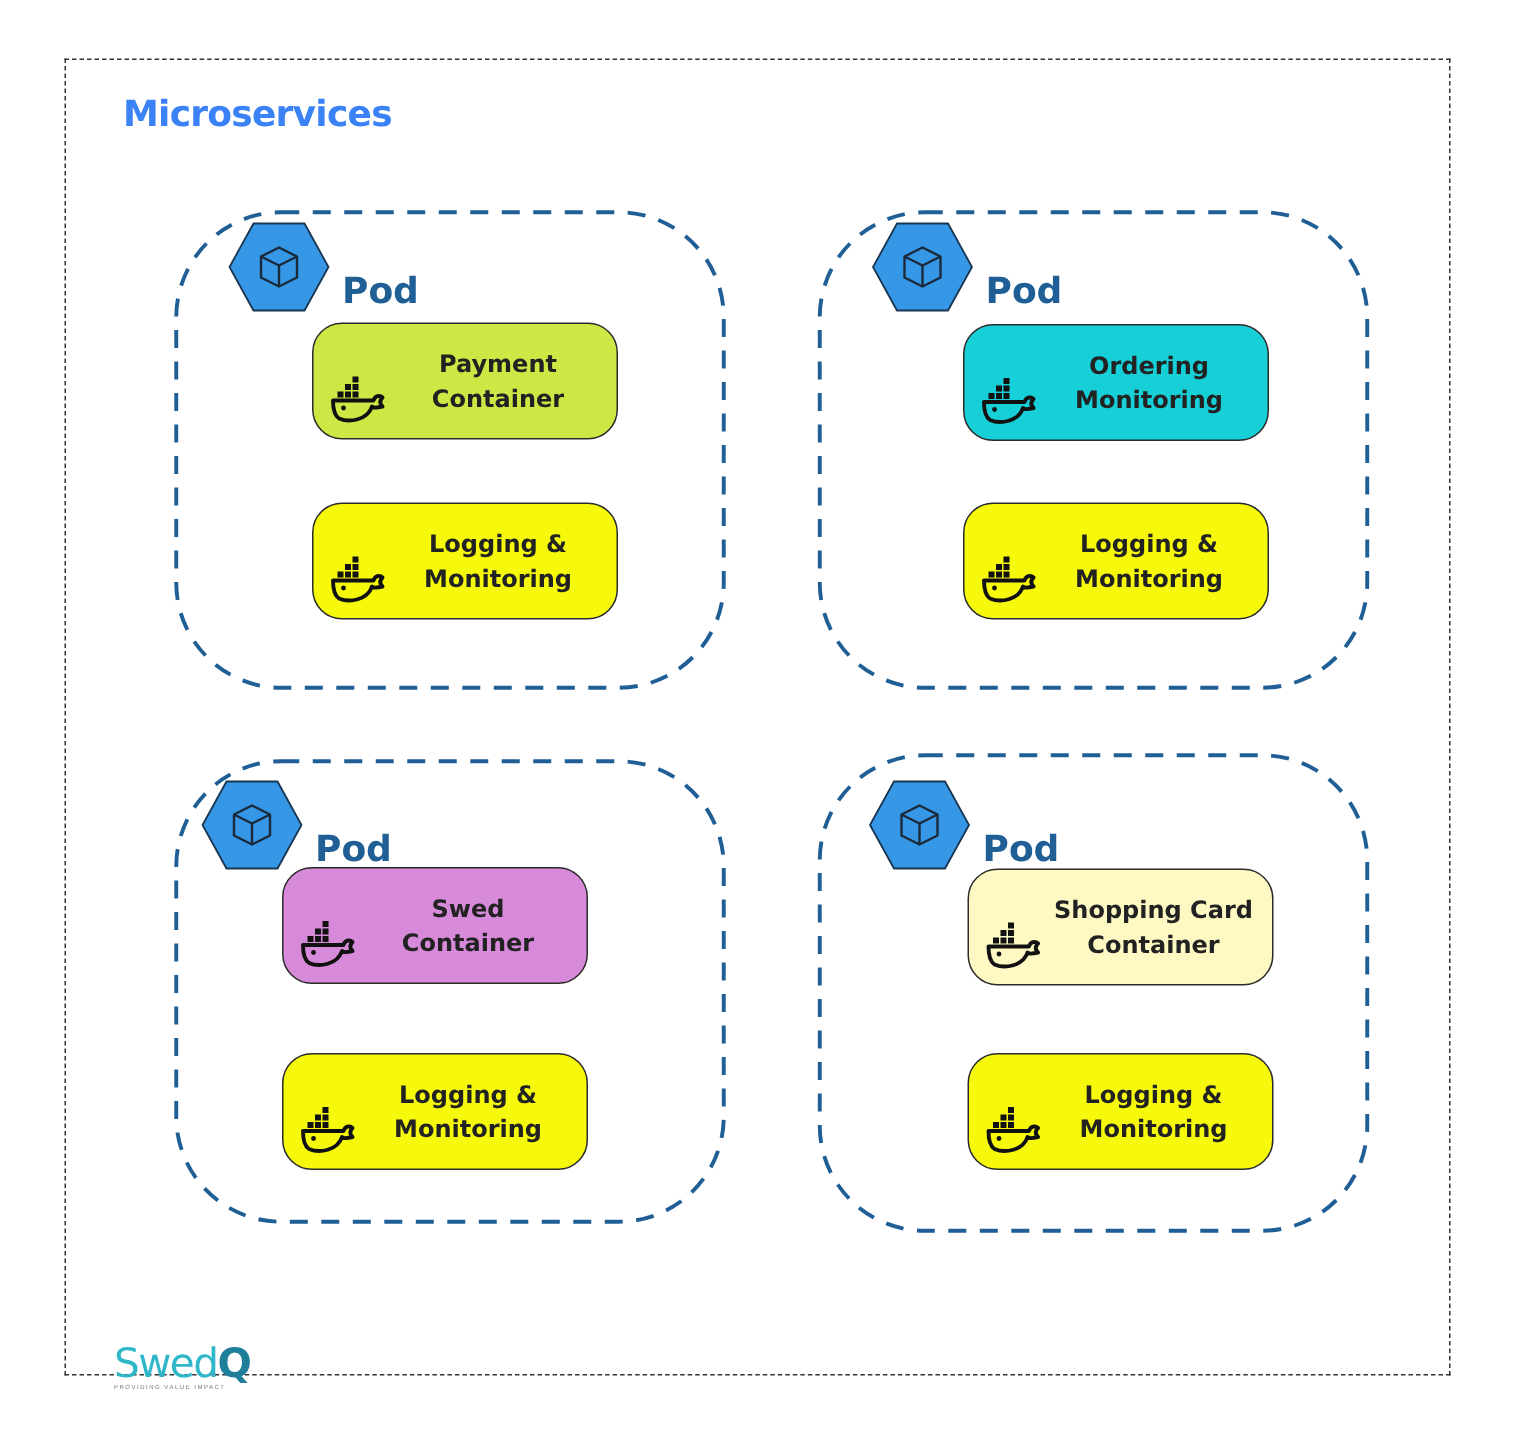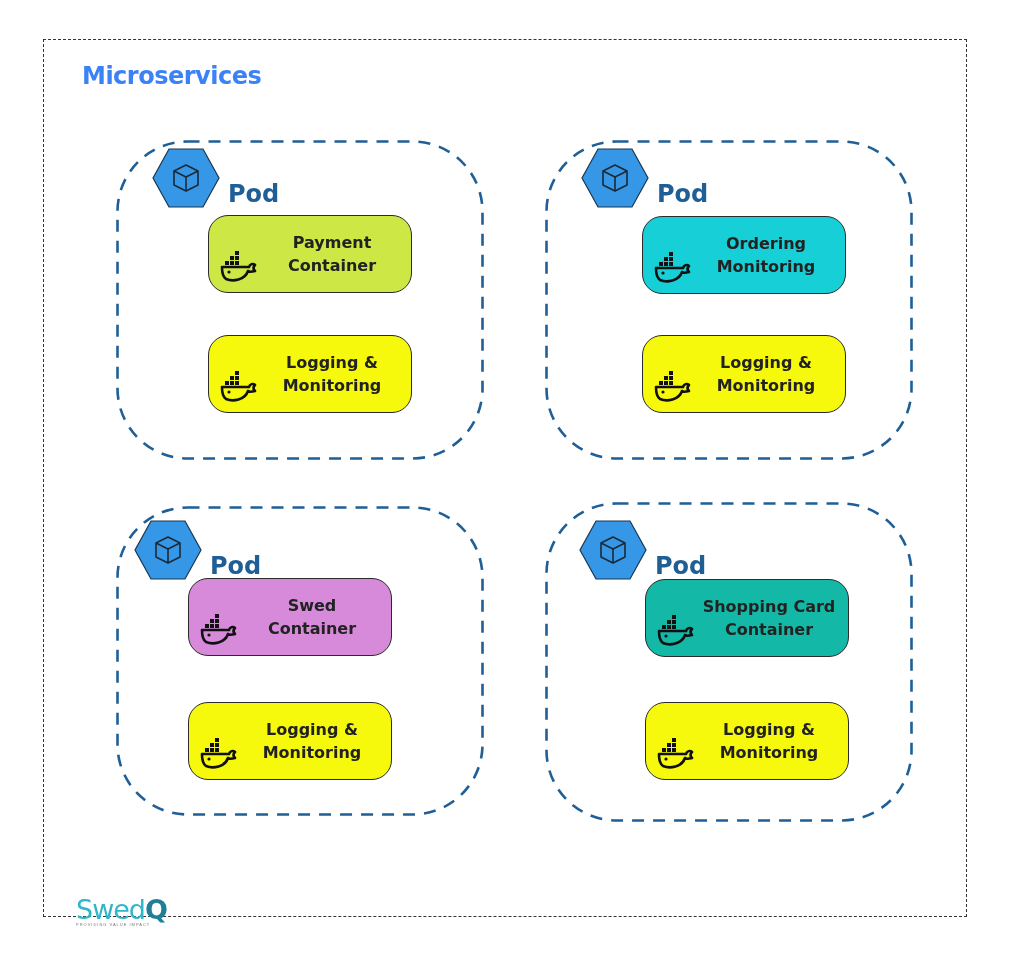--- a/index.html
+++ b/index.html
@@ -190,21 +190,21 @@
         <span class="hex"><svg viewBox="0 0 68 60" width="68" height="60">
   <polygon points="17,1 51,1 67,30 51,59 17,59 1,30" fill="#3597e6" stroke="#1a3550" stroke-width="1.2"></polygon>
   <g fill="none" stroke="#1a2a3a" stroke-width="1.6" stroke-linejoin="round">
     <polygon points="34,17 46,23 46,37 34,43 22,37 22,23"></polygon>
     <polyline points="22,23 34,29 46,23"></polyline>
     <line x1="34" y1="29" x2="34" y2="43"></line>
   </g>
 </svg></span>
     <span class="pod-label">Pod</span>
       </div>
-      <div class="box" style="left: 100px; top: 77px; background: #14b8a6;">
+      <div class="box" style="left: 100px; top: 77px; background: #fef9c3;">
         <span class="whale"><svg viewBox="0 0 40 34" width="40" height="34">
   <g fill="none" stroke="#111" stroke-width="2.6" stroke-linejoin="round" stroke-linecap="round">
     <path d="M3 17 H30 C31 14 34 13 36 15 C34 17 34 19 36 21 C32 22 30 22 29 21 C26 30 14 32 7 29 C4 27 3 22 3 17 Z"></path>
   </g>
   <circle cx="10" cy="22" r="1.6" fill="#111"></circle>
   <g fill="#111">
     <rect x="6" y="11" width="4" height="4"></rect>
               <rect x="11" y="11" width="4" height="4"></rect>
               <rect x="16" y="11" width="4" height="4"></rect>
     <rect x="11" y="6" width="4" height="4"></rect>

